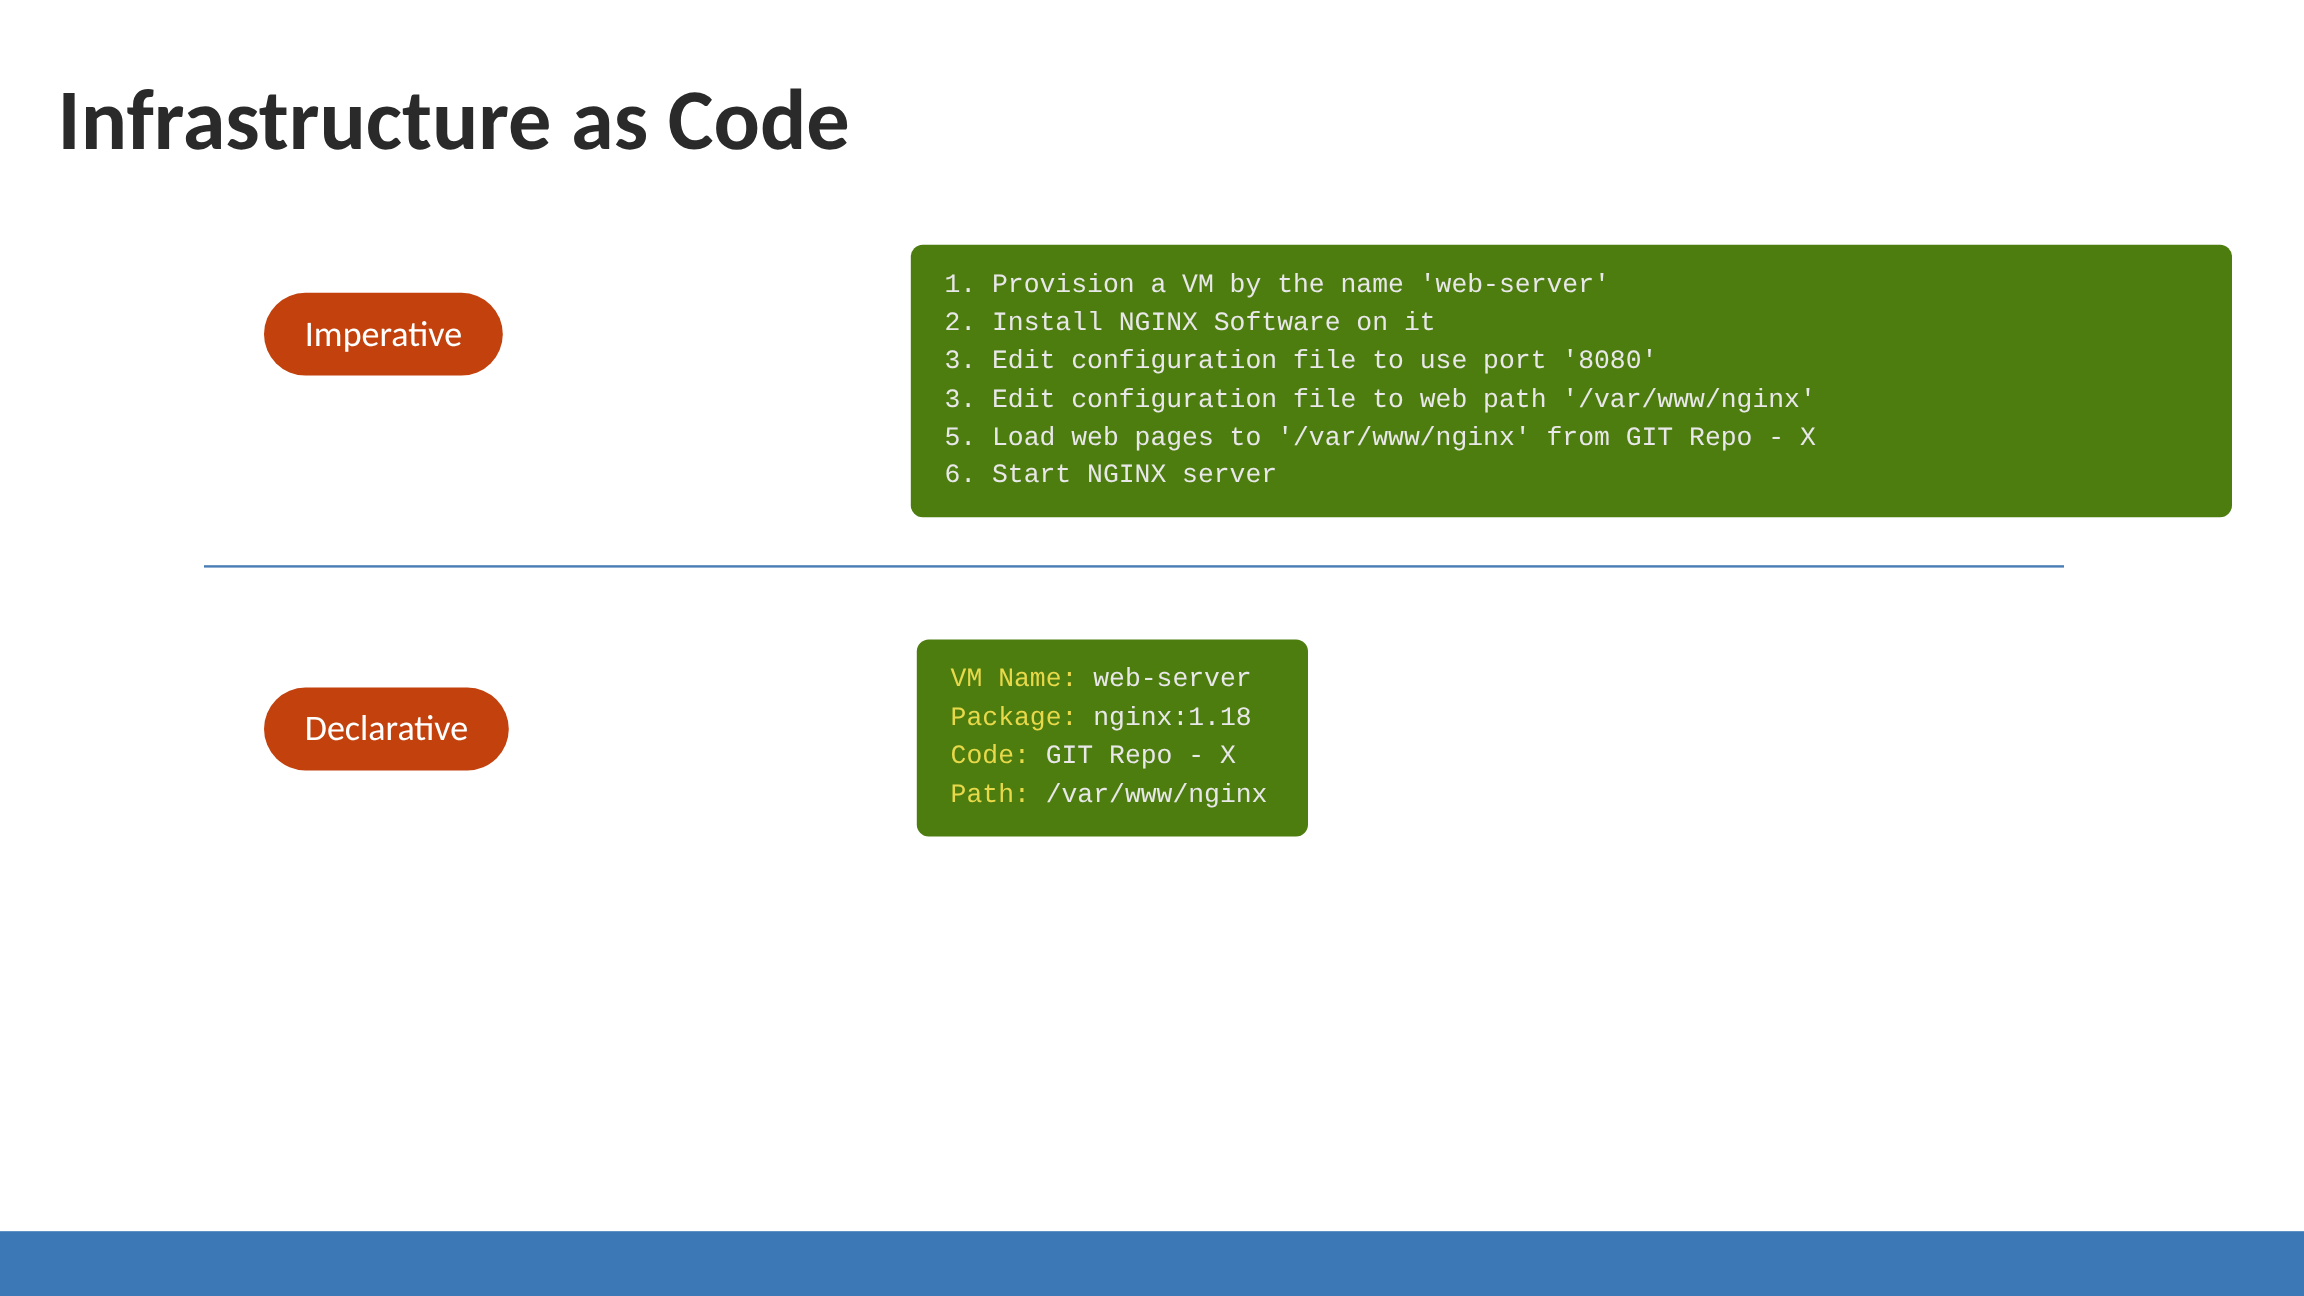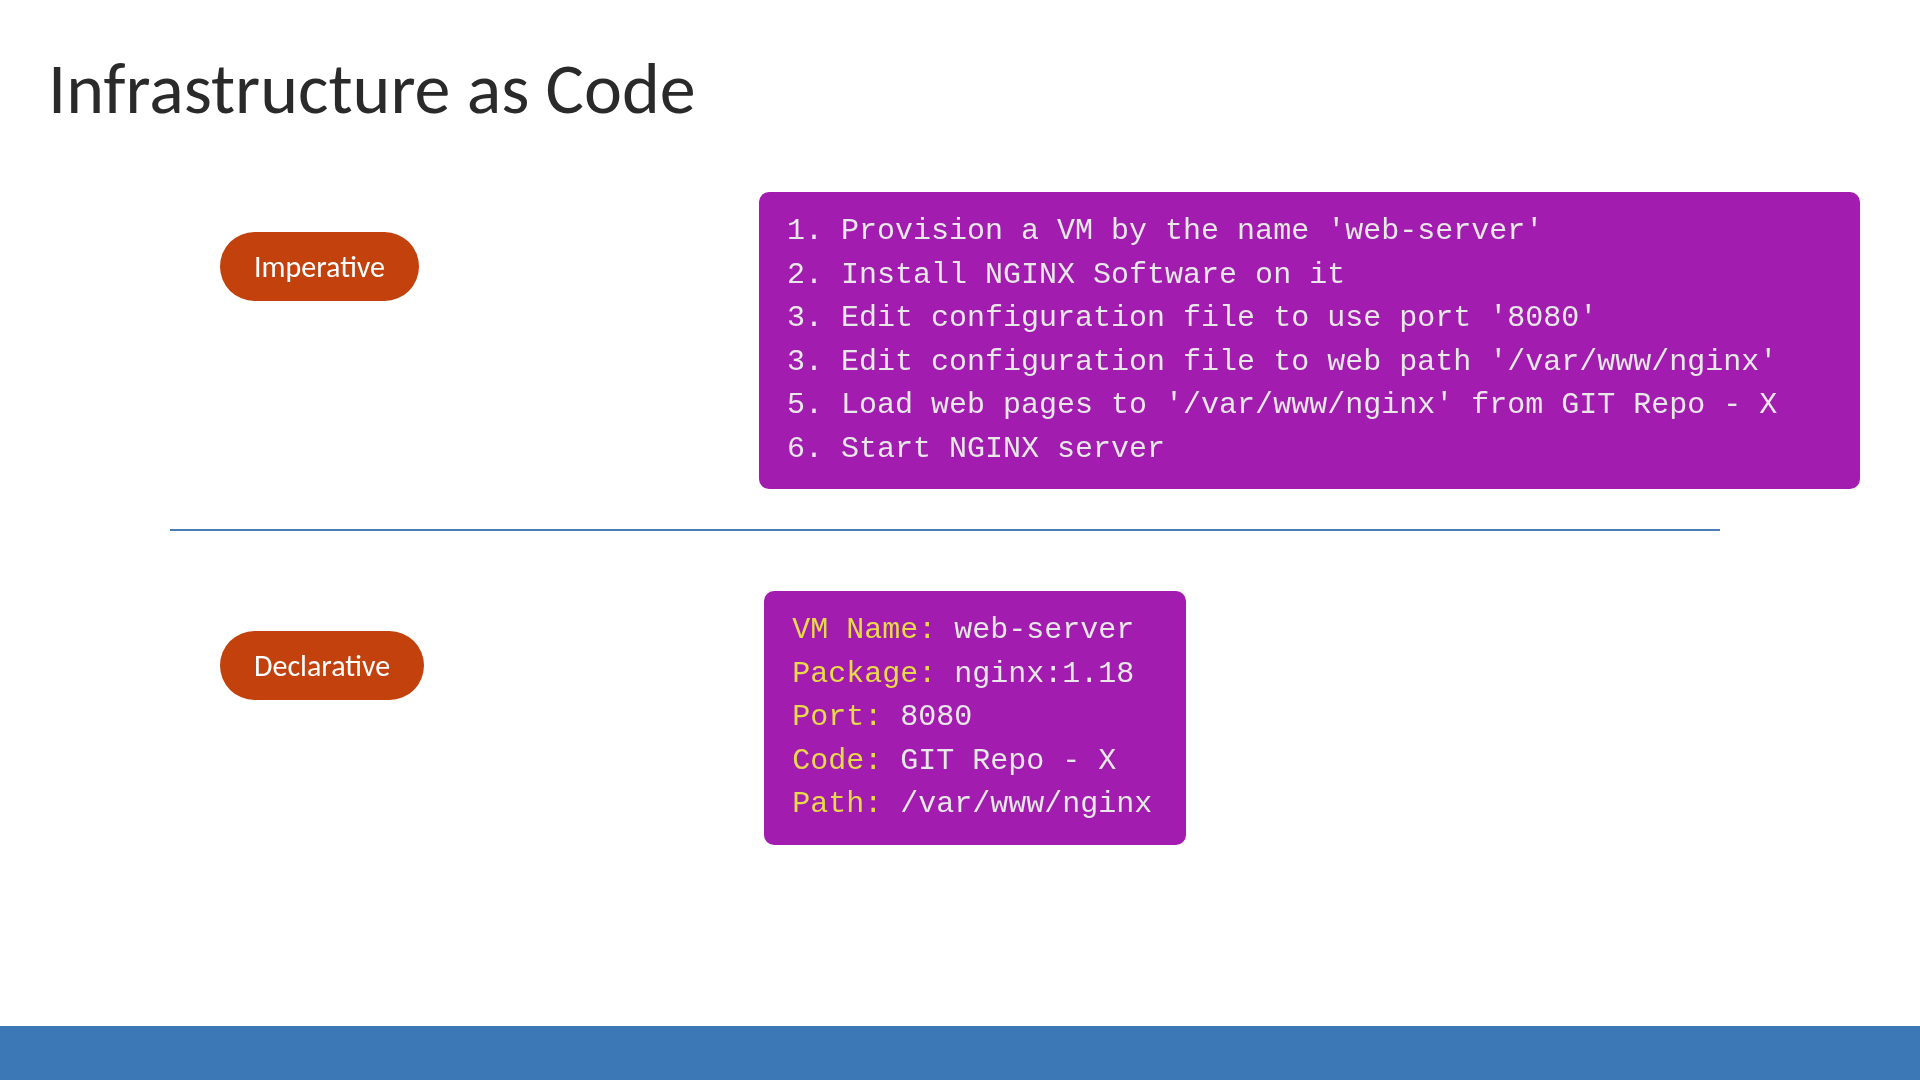--- a/index.html
+++ b/index.html
@@ -10,23 +10,23 @@
     body {
       width: 1920px;
       height: 1080px;
       background: #ffffff;
       font-family: 'Segoe UI', Calibri, Arial, sans-serif;
       position: relative;
       overflow: hidden;
     }
     .title {
       font-size: 72px;
-      font-weight: 400;
+      font-weight: 700;
       color: #2a2a2a;
-      padding: 44px 0 0 48px;
+      padding: 56px 0 0 48px;
     }
     .content {
       padding: 60px 60px 0 60px;
     }
     .row {
       display: flex;
       align-items: flex-start;
       margin-bottom: 40px;
     }
     .pill {
@@ -35,24 +35,24 @@
       font-size: 30px;
       font-weight: 400;
       padding: 16px 34px;
       border-radius: 999px;
       display: inline-block;
       margin-left: 160px;
       margin-top: 40px;
       flex-shrink: 0;
     }
     .code-box {
-      background: #a21caf;
+      background: #4d7c0f;
       color: #e8e8e8;
       font-family: 'Consolas', 'Courier New', monospace;
-      font-size: 30px;
+      font-size: 22px;
       line-height: 1.45;
       border-radius: 10px;
       padding: 18px 28px;
       margin-left: 340px;
       display: inline-block;
     }
     .code-box.imperative {
       width: 1120px;
     }
     .code-box.declarative {
@@ -104,21 +104,20 @@
     </div>
   </div>
 
   <hr class="divider">
 
   <div class="row row-declarative">
     <div class="pill">Declarative</div>
     <div class="code-box declarative">
       <div class="code-line"><span class="kv-key">VM Name:</span><span class="kv-val"> web-server</span></div>
       <div class="code-line"><span class="kv-key">Package:</span><span class="kv-val">  nginx:1.18</span></div>
-      <div class="code-line"><span class="kv-key">Port:</span><span class="kv-val"> 8080</span></div>
       <div class="code-line"><span class="kv-key">Code:</span><span class="kv-val"> GIT Repo - X</span></div>
       <div class="code-line"><span class="kv-key">Path:</span><span class="kv-val"> /var/www/nginx</span></div>
     </div>
   </div>
 
 </div>
 
 <div class="footer-bar"></div>
 
 </body></html>

